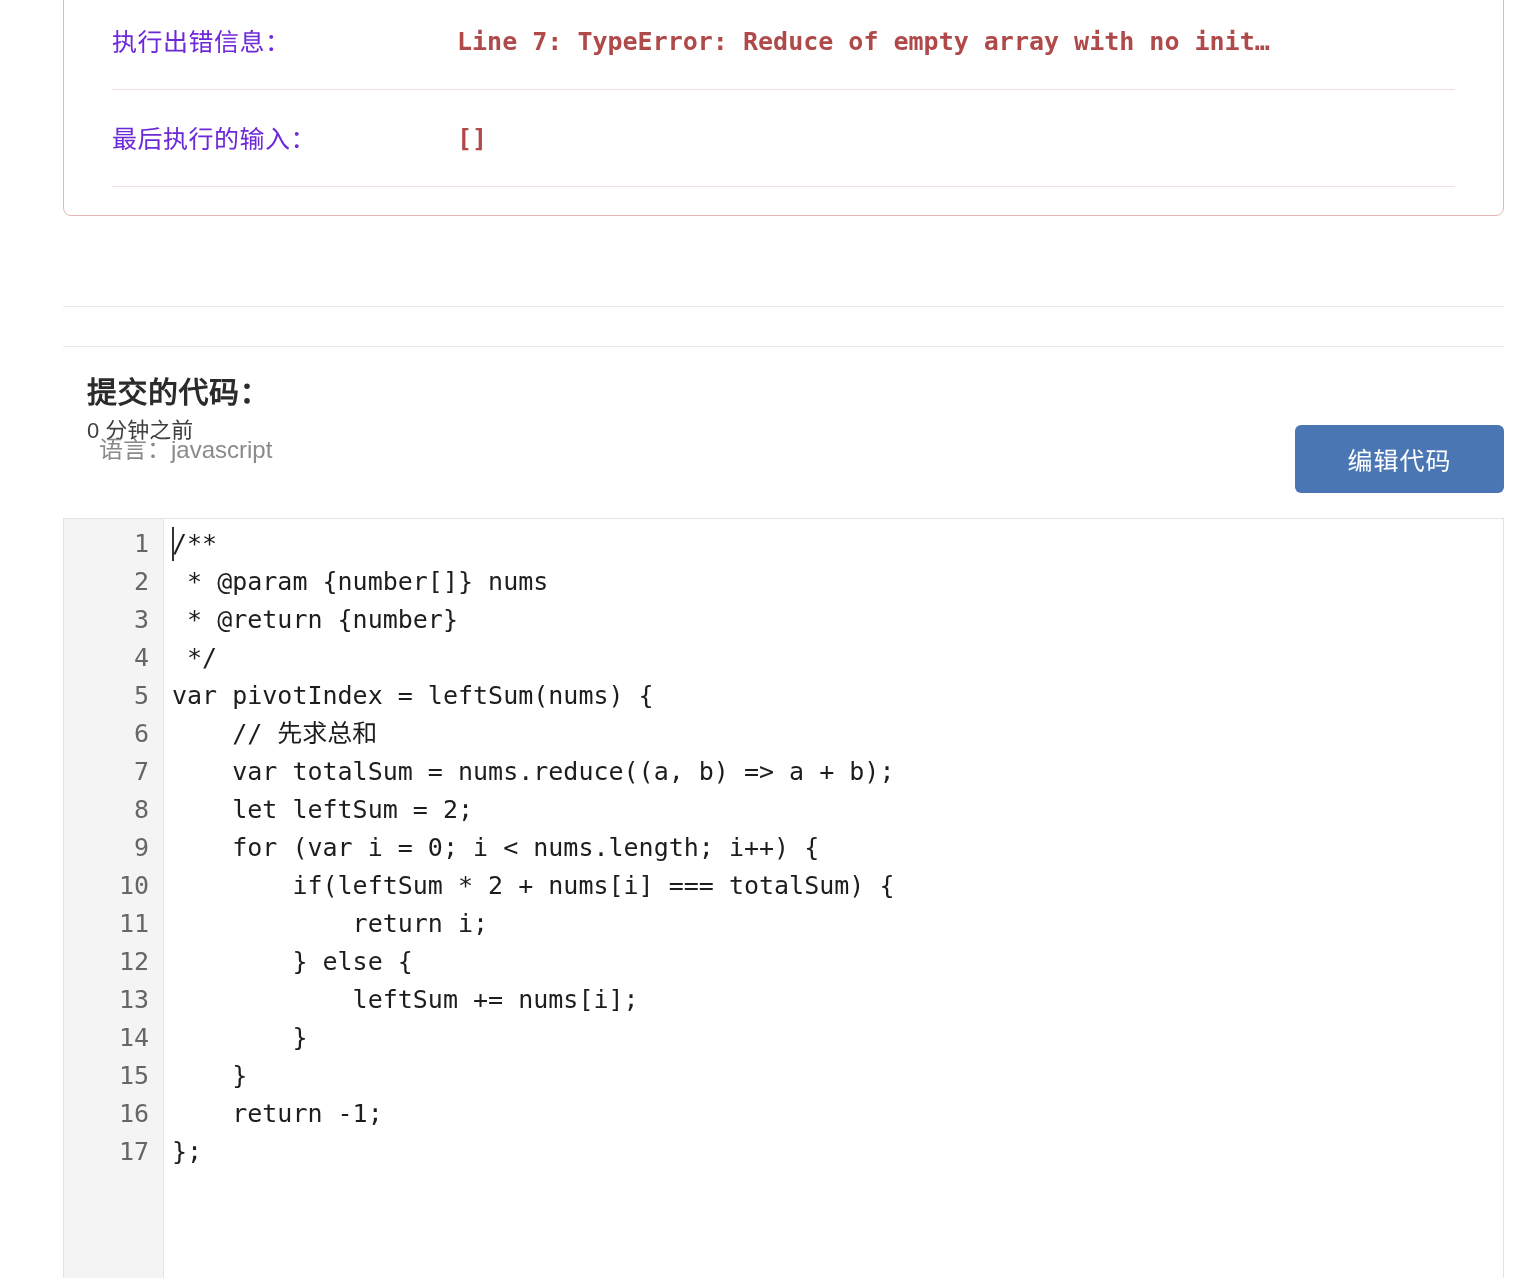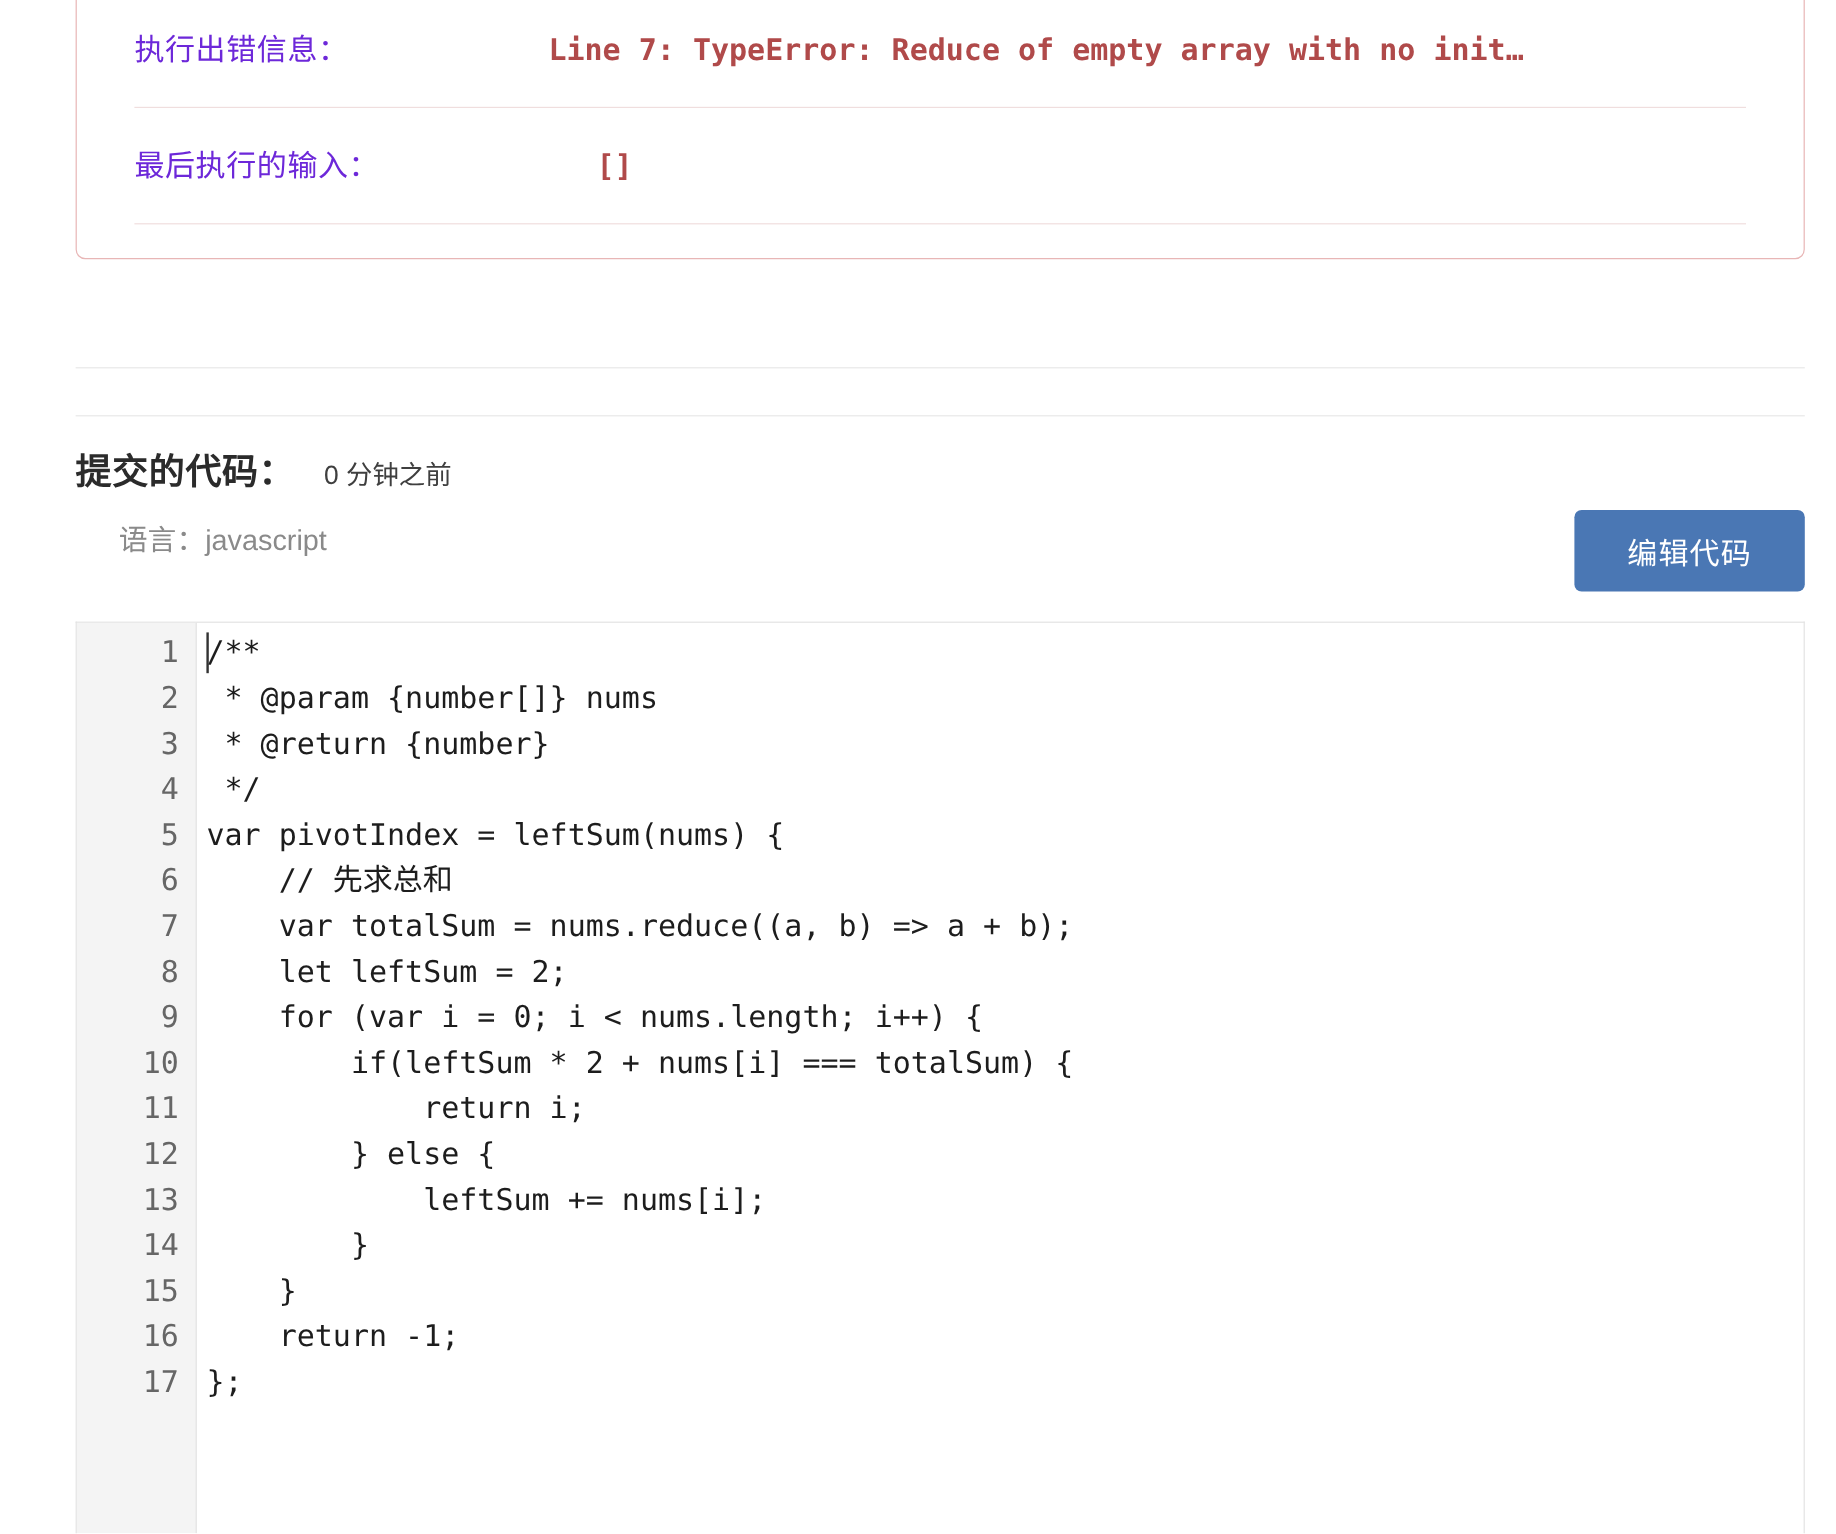--- a/index.html
+++ b/index.html
@@ -35,21 +35,20 @@
   }
 
   .error-row {
     display: flex;
     align-items: flex-start;
     padding: 34px 0 32px 0;
     border-bottom: 1px solid #f0dede;
   }
   .error-row:last-child {
     border-bottom: 1px solid #f0dede;
-    gap: 40px;
   }
 
   .error-label {
     color: #6d28d9;
     font-size: 25px;
     line-height: 1.2;
     width: 345px;
     flex: 0 0 345px;
     font-family: "Liberation Sans", sans-serif;
     letter-spacing: 0.5px;
@@ -80,20 +79,21 @@
     top: 346px;
   }
 
   
   .submit-head {
     position: absolute;
     left: 63px;
     top: 368px;
     display: flex;
     align-items: baseline;
+    flex-direction: column;
   }
   .submit-title {
     font-size: 30px;
     font-weight: bold;
     color: #2b2b2b;
     letter-spacing: 0.5px;
   }
   .submit-time {
     font-size: 22px;
     color: #3f3f3f;
@@ -109,21 +109,21 @@
     margin-left: 36px;
   }
   .lang-value {
     color: #8a8a8a;
   }
 
   .edit-btn {
     position: absolute;
     right: 26px;
     top: 425px;
-    width: 192px;
+    width: 209px;
     height: 68px;
     background: #4a77b4;
     color: #ffffff;
     border: none;
     border-radius: 6px;
     font-size: 25px;
     font-family: "Liberation Sans", sans-serif;
     cursor: pointer;
     letter-spacing: 1px;
   }

